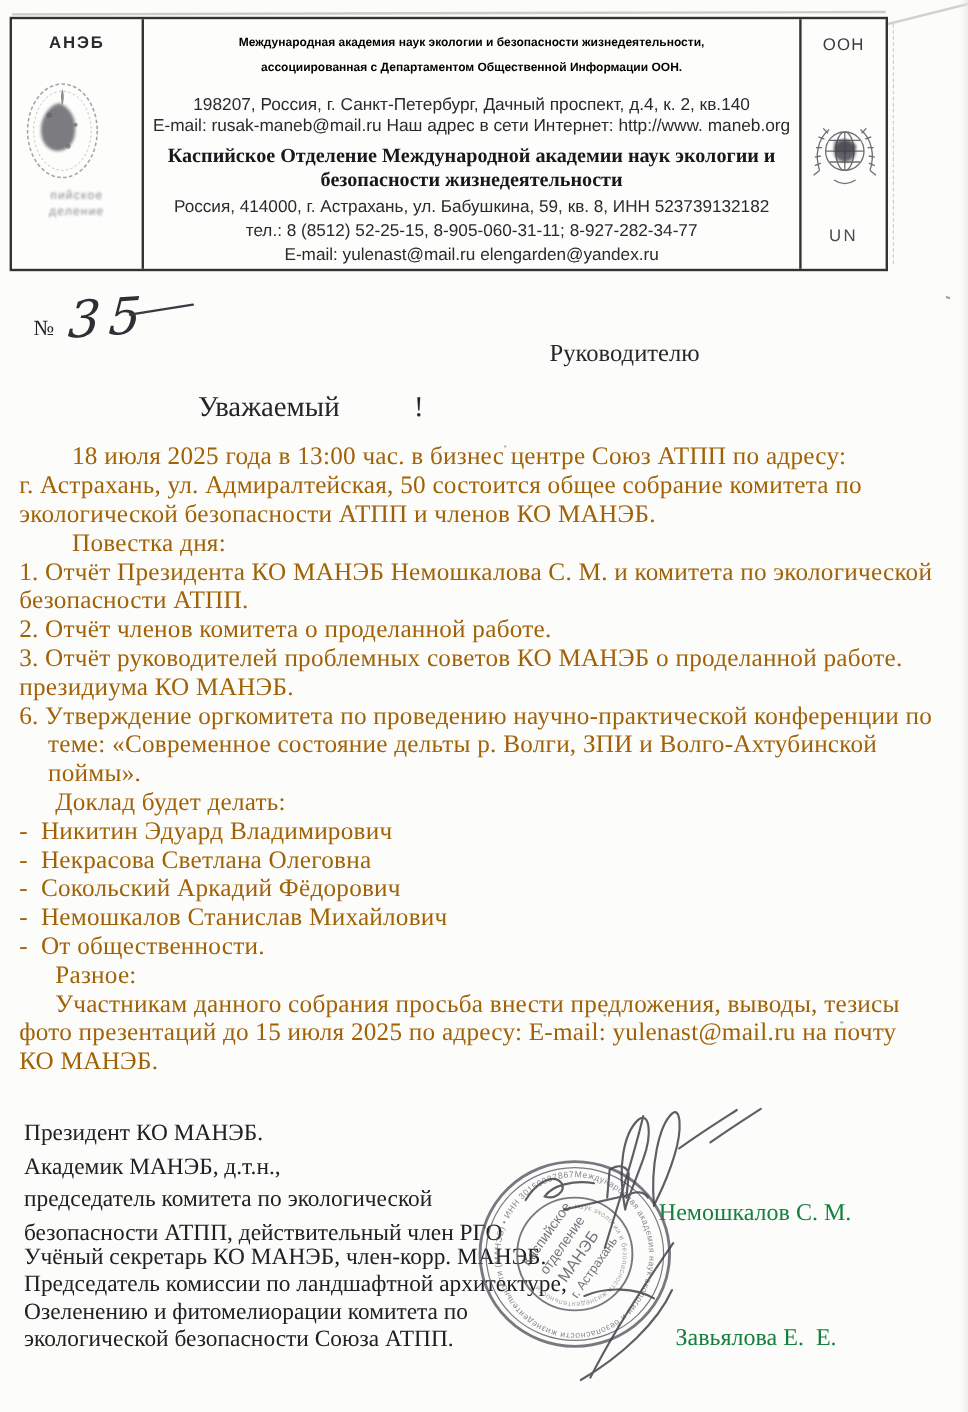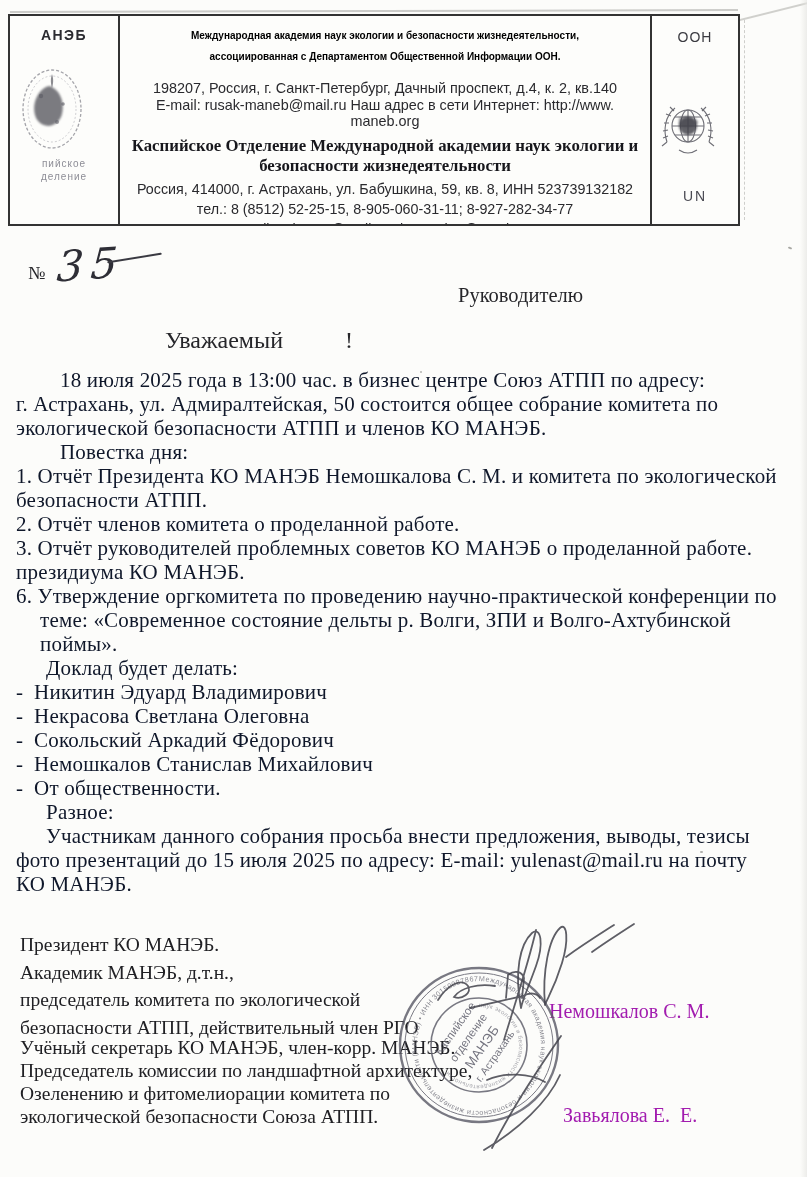--- a/index.html
+++ b/index.html
@@ -8,21 +8,21 @@
     background:#fcfcfa;overflow:hidden;
     font-family:"Liberation Serif",serif;color:#26262a;
   }
   
   .letterhead{
     position:absolute;left:8px;top:14px;width:732px;height:212px;
     display:flex;border:2.5px solid #333;box-sizing:border-box;background:#fdfdfb;
   }
   .lh-left{width:110px;border-right:2.2px solid #333;position:relative;text-align:center;box-sizing:border-box;}
   .lh-center{flex:1;text-align:center;font-family:"Liberation Sans",sans-serif;overflow:hidden;}
-  .lh-right{width:88px;border-left:2.2px solid #333;position:relative;text-align:center;box-sizing:border-box;font-family:"Liberation Sans",sans-serif;}
+  .lh-right{width:72px;border-left:2.2px solid #333;position:relative;text-align:center;box-sizing:border-box;font-family:"Liberation Sans",sans-serif;}
   .lh-acronym{margin-top:11px;font-family:"Liberation Sans",sans-serif;font-weight:bold;font-size:14px;letter-spacing:1.5px;color:#2b2b30;}
   .seal-captions{position:absolute;left:0;right:0;top:141px;font-family:"Liberation Sans",sans-serif;
     font-size:10px;line-height:13px;color:#8d8d96;letter-spacing:1px;filter:blur(.7px);}
   .lh-org{font-weight:bold;font-size:10px;line-height:21px;margin-top:9px;color:#000000;}
   .lh-addr{font-size:14.4px;margin-top:13px;color:#2a2a2e;}
   .lh-email{font-size:14.4px;margin-top:1px;color:#2a2a2e;}
   .lh-branch{font-family:"Liberation Serif",serif;font-weight:bold;font-size:16.8px;line-height:20px;margin-top:7px;color:#17171c;}
   .lh-sub{font-size:14.3px;line-height:20px;color:#2a2a2e;}
   .lh-sub.first{margin-top:3px;}
   .lh-oon{margin-top:13px;font-size:14px;letter-spacing:1px;color:#3a3a40;}
@@ -35,31 +35,31 @@
   .num-line{position:absolute;left:28px;top:263px;font-size:18px;}
   .hand-num{
     position:absolute;left:57px;top:240px;font-family:"DejaVu Serif",serif;font-style:italic;
     font-size:42px;color:#2e2e36;transform:rotate(-4deg) skewX(-8deg);letter-spacing:7px;
   }
   .num-tail{position:absolute;left:107px;top:257px;width:55px;height:2px;background:#3a3a42;transform:rotate(-9deg);border-radius:2px;}
   .recipient{position:absolute;left:458px;top:284px;font-size:20.5px;}
   .salutation{position:absolute;left:165px;top:327px;font-size:24px;white-space:pre;}
   .sal-gap{display:inline-block;width:62px;}
   
-  .body-block{position:absolute;left:16px;top:368px;width:782px;font-size:21px;line-height:24px;letter-spacing:.2px;color:#0f172a;}
+  .body-block{position:absolute;left:16px;top:368px;width:782px;font-size:21px;line-height:24px;letter-spacing:.2px;color:#a16207;}
   .body-block .line{white-space:pre-wrap;}
   .i1{padding-left:44px;}
   .i2{padding-left:30px;}
   .i3{padding-left:24px;}
   
   .sig-block{position:absolute;left:20px;font-size:19.5px;color:#202024;}
   .sig-block .line{white-space:pre-wrap;}
   #sig-president{top:931px;line-height:27.5px;}
   #sig-secretary{top:1036px;line-height:23px;}
-  .sig-name{position:absolute;font-size:20px;white-space:pre;color:#a21caf;}
+  .sig-name{position:absolute;font-size:20px;white-space:pre;color:#15803d;}
   #name-president{left:549px;top:1000px;}
   #name-secretary{left:563px;top:1104px;}
   
   .stamp{position:absolute;left:396px;top:964px;opacity:.82;filter:blur(.3px);}
   .handwriting{position:absolute;left:0;top:0;pointer-events:none;}
   
   .artifact{position:absolute;pointer-events:none;}
   .top-dbl-line{left:10px;top:10px;width:728px;height:1.6px;background:#9b9b97;opacity:.5;transform:rotate(-.15deg);}
   .streak-tr{left:688px;top:16px;width:128px;height:2px;background:#c4c4c0;transform:rotate(-14deg);opacity:.8;}
   .dash-v{left:744px;top:20px;height:200px;width:0;border-left:1.8px dashed #b0b0ac;opacity:.6;}

